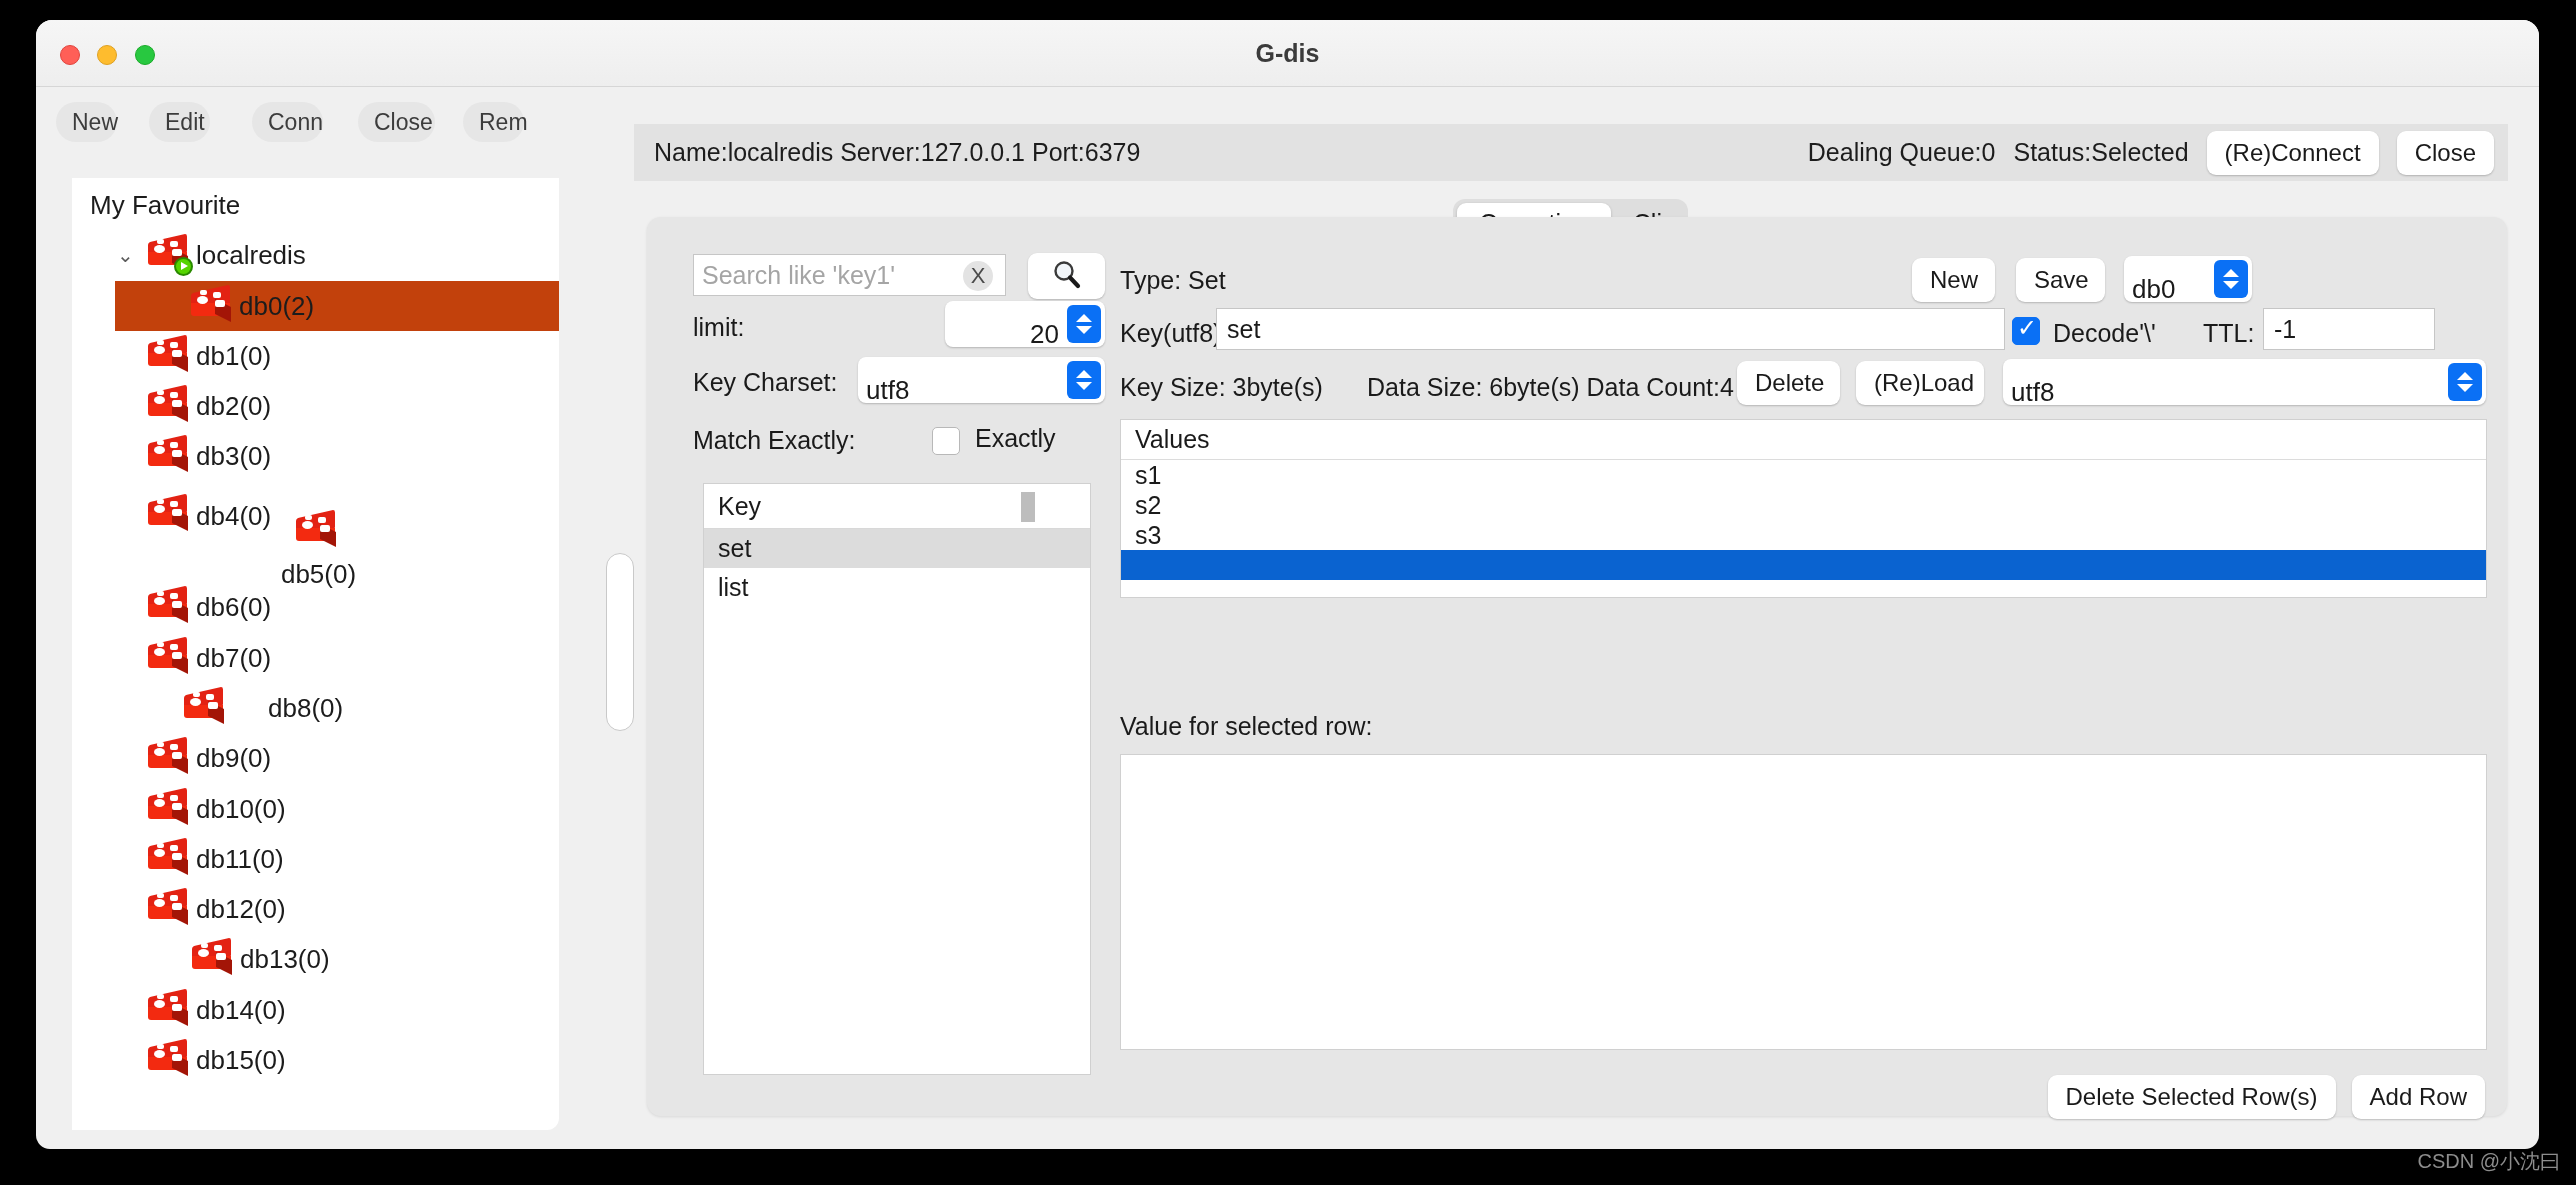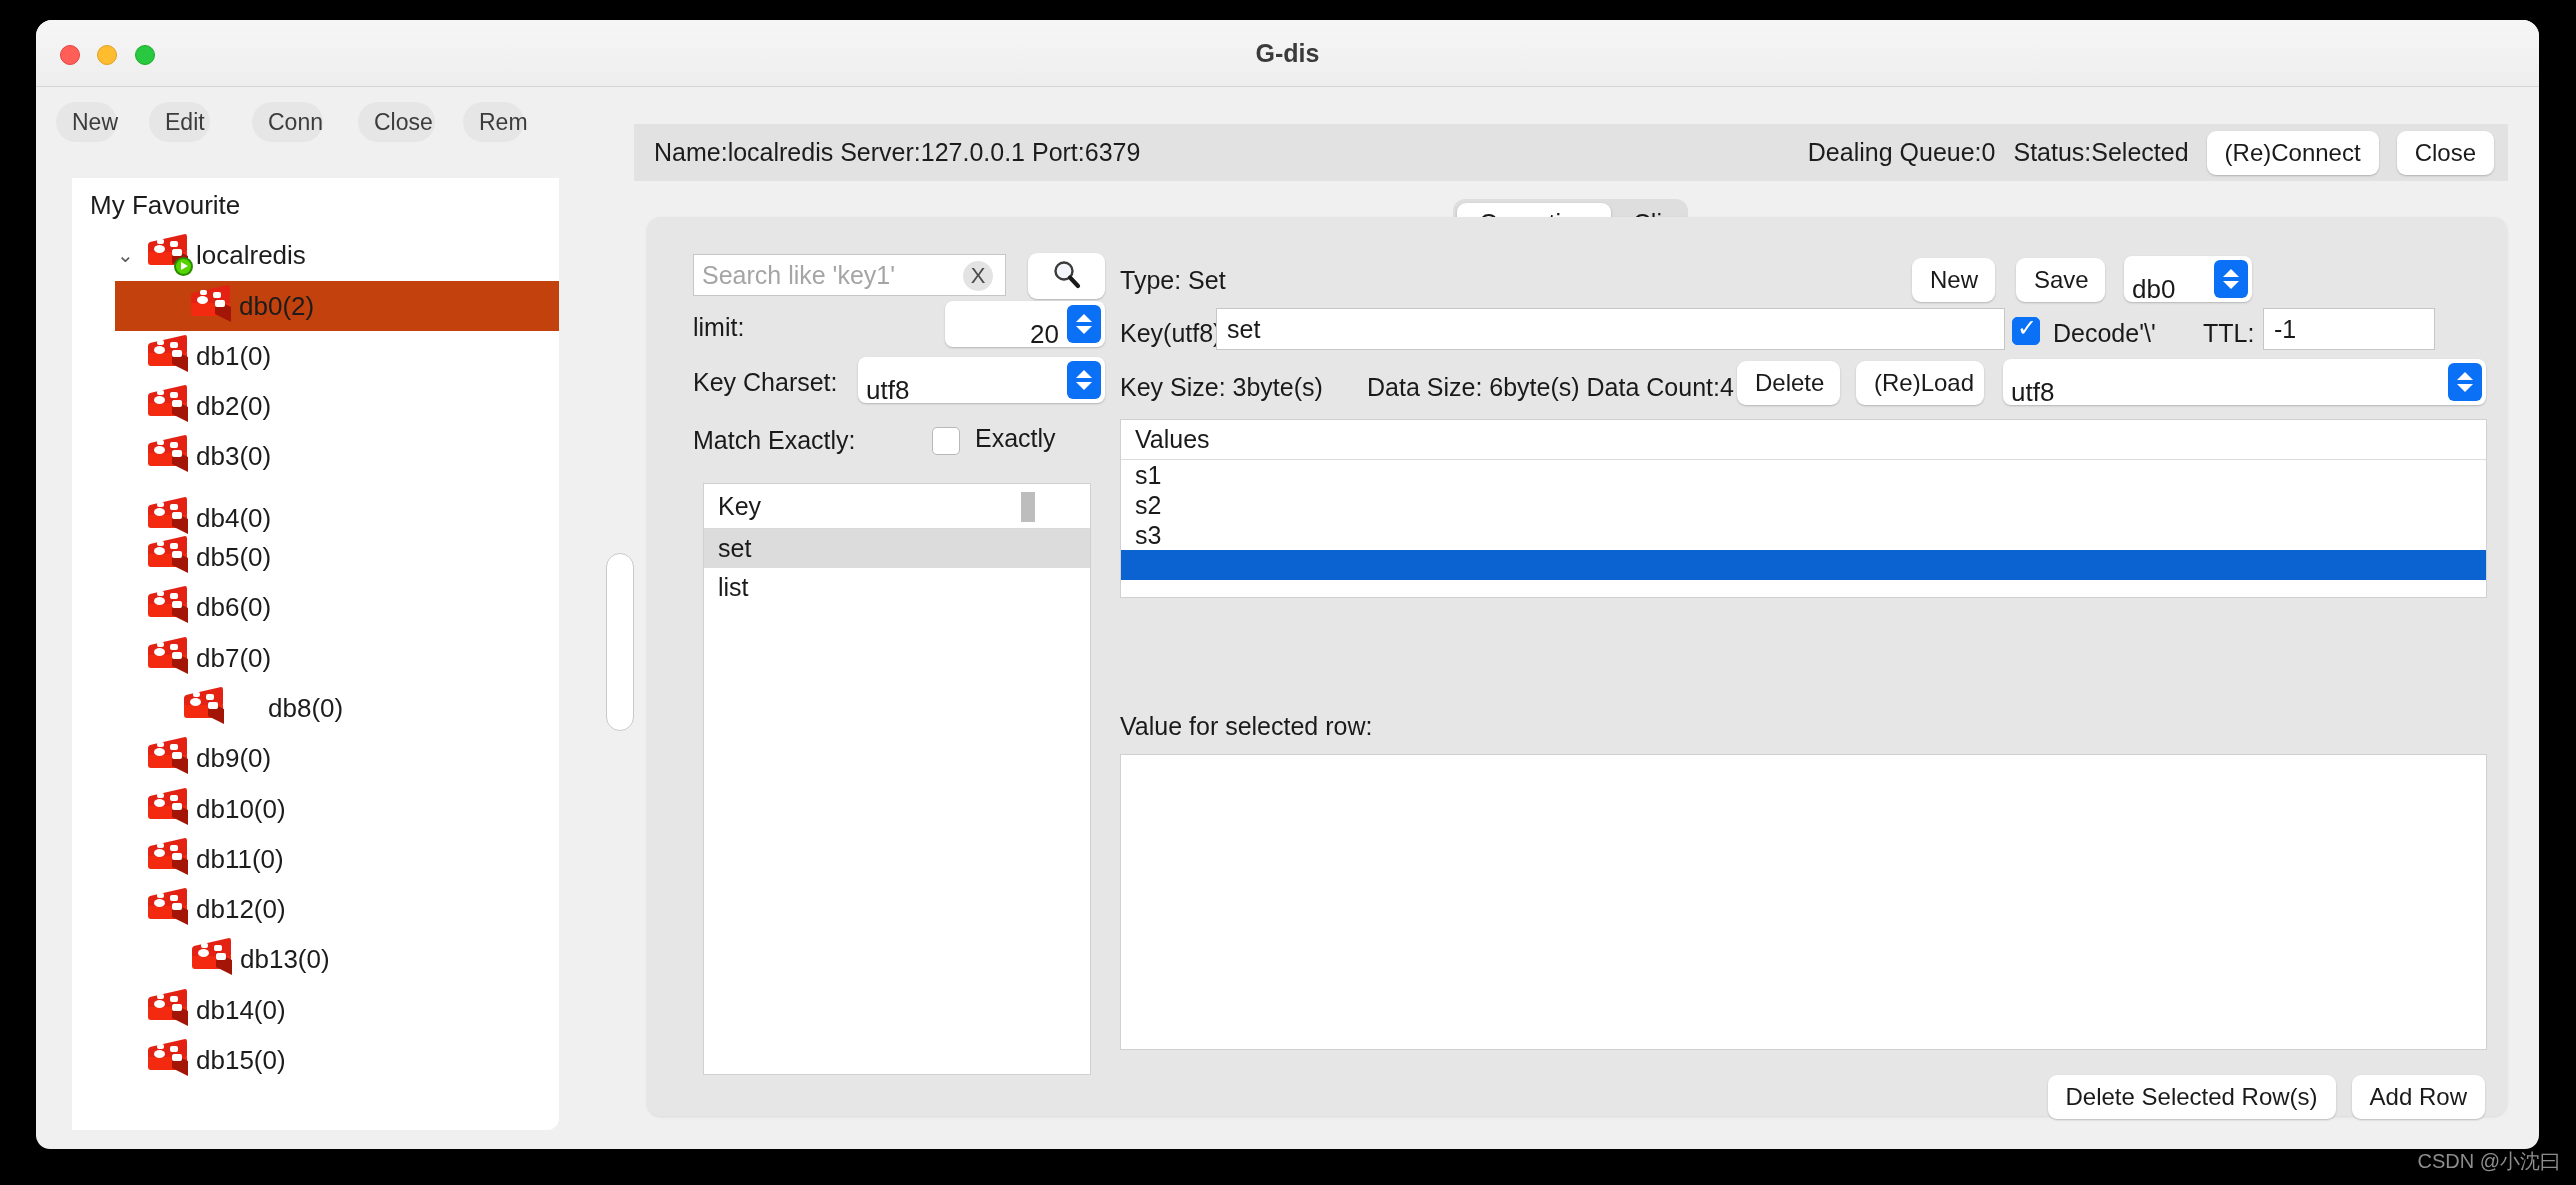--- a/index.html
+++ b/index.html
@@ -399,34 +399,34 @@
             <span class="top"></span>
             <span class="side"></span>
             <span class="shade"></span>
             <span class="dot d1"></span>
             <span class="dot d2"></span>
             <span class="dot d3"></span>
             <span class="dot d4"></span>
           </span>
           <span class="tree-label">db3(0)</span>
         </div>
-        <div class="tree-row" style="top: 315px;">
+        <div class="tree-row" style="top: 304px; align-items: flex-end;">
           <span class="chev"></span>
           <span class="redis-icon">
             <span class="top"></span>
             <span class="side"></span>
             <span class="shade"></span>
             <span class="dot d1"></span>
             <span class="dot d2"></span>
             <span class="dot d3"></span>
             <span class="dot d4"></span>
           </span>
           <span class="tree-label">db4(0)</span>
         </div>
-        <div class="tree-row" style="top: 354px;">
+        <div class="tree-row" style="top: 336px; flex-direction: column;">
           <span class="chev"></span>
           <span class="redis-icon">
             <span class="top"></span>
             <span class="side"></span>
             <span class="shade"></span>
             <span class="dot d1"></span>
             <span class="dot d2"></span>
             <span class="dot d3"></span>
             <span class="dot d4"></span>
           </span>

